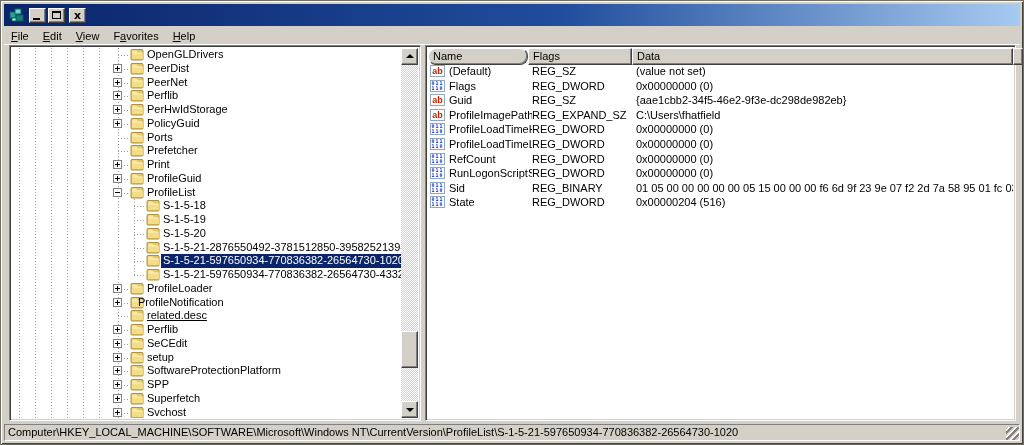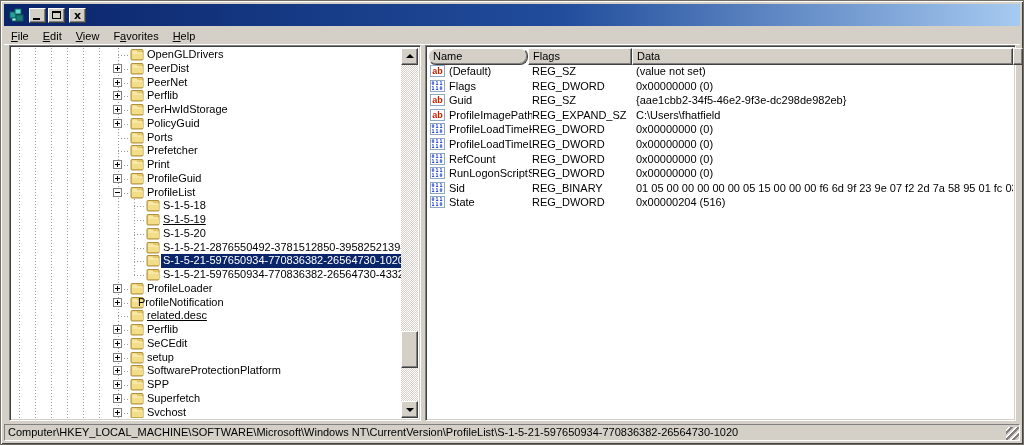--- a/index.html
+++ b/index.html
@@ -313,21 +313,21 @@
           </div>
           <div class="trow">
             <span class="hline" style="left: 122px; width: 12px;"></span>
             <span class="folder" style="left: 134px;">
               <svg width="15" height="13" viewBox="0 0 15 13">
                 <rect x="1" y="1.5" width="12" height="10.5" rx="1" fill="#e4c96a" stroke="#a8862f" stroke-width="0.9"></rect>
                 <path d="M2.2 2.6 h4.2 l1.4 1.6 h4.9 V11 H2.2 Z" fill="#f8e9a8"></path>
                 <path d="M2.2 6 h10.5 V11 H2.2 Z" fill="#f3dd87"></path>
               </svg>
             </span>
-            <span class="tlabel" style="left: 149px; text-decoration: underline;">S-1-5-19</span>
+            <span class="tlabel" style="left: 149px;">S-1-5-19</span>
           </div>
           <div class="trow">
             <span class="hline" style="left: 122px; width: 12px;"></span>
             <span class="folder" style="left: 134px;">
               <svg width="15" height="13" viewBox="0 0 15 13">
                 <rect x="1" y="1.5" width="12" height="10.5" rx="1" fill="#e4c96a" stroke="#a8862f" stroke-width="0.9"></rect>
                 <path d="M2.2 2.6 h4.2 l1.4 1.6 h4.9 V11 H2.2 Z" fill="#f8e9a8"></path>
                 <path d="M2.2 6 h10.5 V11 H2.2 Z" fill="#f3dd87"></path>
               </svg>
             </span>

